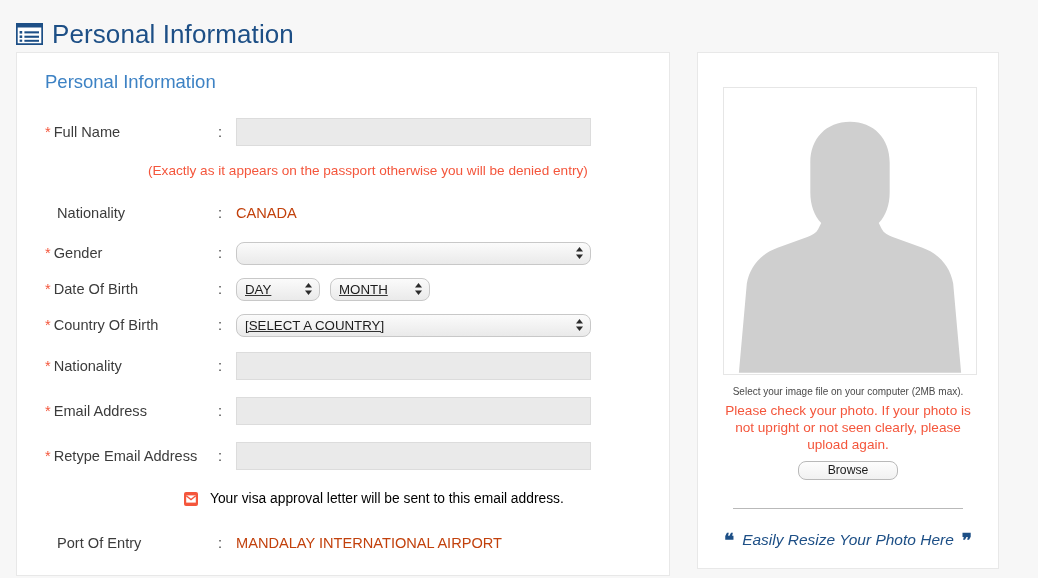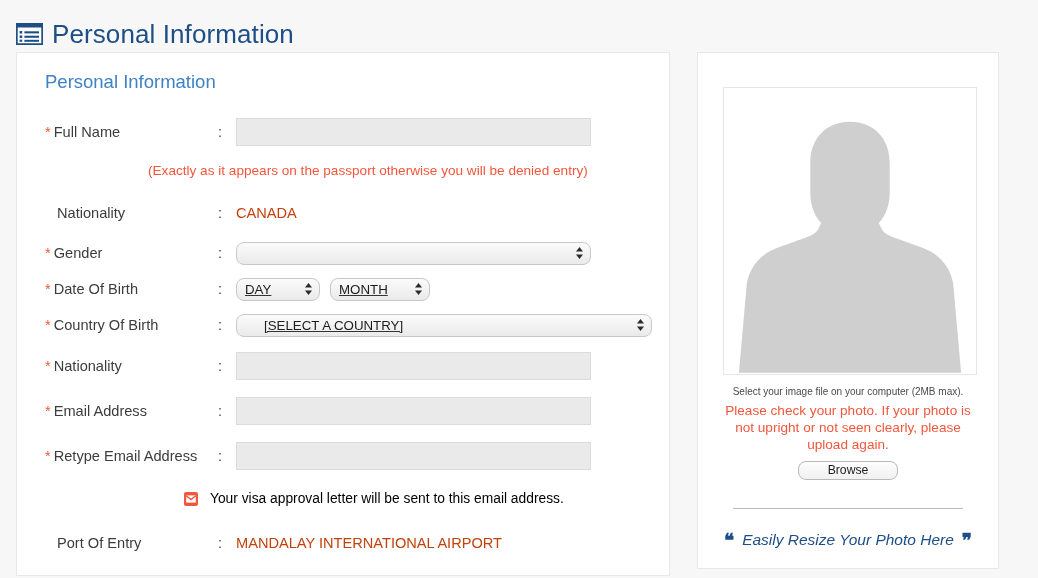--- a/index.html
+++ b/index.html
@@ -141,21 +141,21 @@
     right: 6px;
     top: 50%;
     transform: translateY(-50%);
     width: 9px;
     height: 14px;
   }
   .sel.w-gender { width: 355px; }
   .sel.w-day { width: 84px; }
   .sel.w-month { width: 134px; }
   .sel.w-year { width: 100px; }
-  .sel.w-country { width: 416px; padding-left: 19px; }
+  .sel.w-country { width: 355px; }
 
   .note-red {
     color: #f4563c;
     font-size: 13.6px;
     padding-left: 120px;
     line-height: 1;
     margin: 9px 0 13px 0;
   }
   .note-email {
     color: #000000;

